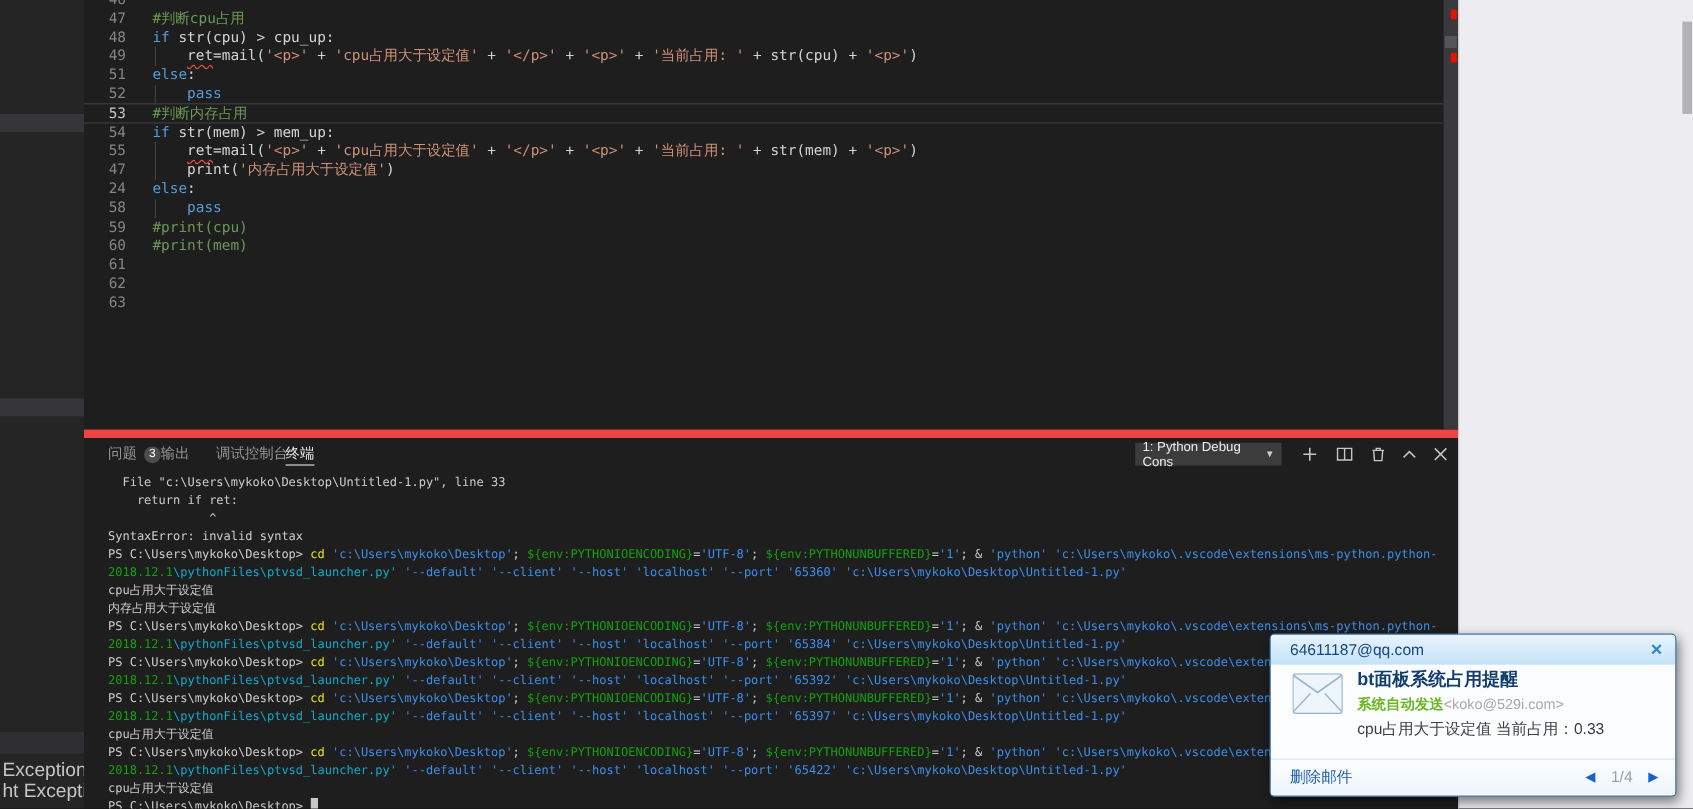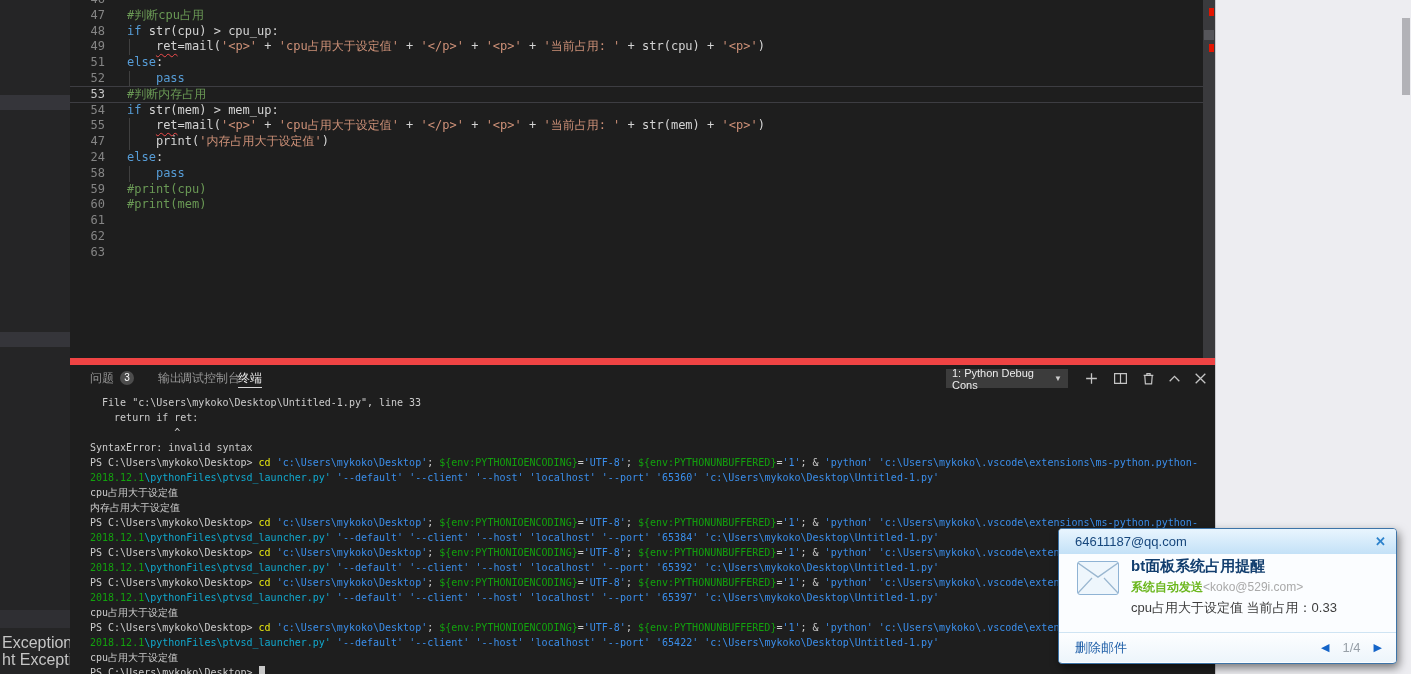--- a/index.html
+++ b/index.html
@@ -33,21 +33,21 @@
   
   .ruler{position:absolute;left:1203px;top:0;width:12px;height:358px;background:#3a3a3d;}
   .mark{position:absolute;left:6px;width:5px;height:8px;background:var(--error-red,#e51400);}
   .mark.m1{top:8px;} .mark.m2{top:44px;}
   .thumb{position:absolute;left:1px;top:30px;width:10px;height:10px;background:#55555a;cursor:pointer;}
 
   
   .panel{position:absolute;left:70px;top:358px;width:1145px;height:316px;background:var(--editor-bg,#1e1e1e);
          border-top:7px solid #ef4444;box-sizing:border-box;}
   .ptab{position:absolute;top:0;height:27px;line-height:27px;font-size:12px;color:#969696;cursor:pointer;white-space:nowrap;}
-  .ptab.t0{left:20px;} .ptab.t1{left:88px;} .ptab.t2{left:110px;} .ptab.t3{left:168px;}
+  .ptab.t0{left:20px;} .ptab.t1{left:64px;} .ptab.t2{left:110px;} .ptab.t3{left:168px;}
   .ptab.active{color:#e7e7e7;}
   .ptab.active::after{content:"";position:absolute;left:0;bottom:4px;height:1px;width:100%;background:#d7d7d7;}
   .badge{display:inline-block;margin-left:6px;width:14px;height:14px;border-radius:50%;background:#4d4d4d;
          color:#ffffff;font-size:10px;line-height:14px;text-align:center;vertical-align:1px;}
   .pdrop{position:absolute;left:876px;top:4px;width:122px;height:19px;background:#3c3c3c;color:#ededed;
          font-size:11px;padding:0 6px;box-sizing:border-box;display:flex;justify-content:space-between;
          align-items:center;cursor:pointer;}
   .pdrop .chev{font-size:8px;color:#cccccc;}
   .picon{position:absolute;top:6px;width:15px;height:15px;color:#c5c5c5;cursor:pointer;}
   .picon.i-plus{left:1014px;} .picon.i-split{left:1043px;} .picon.i-trash{left:1071px;}

